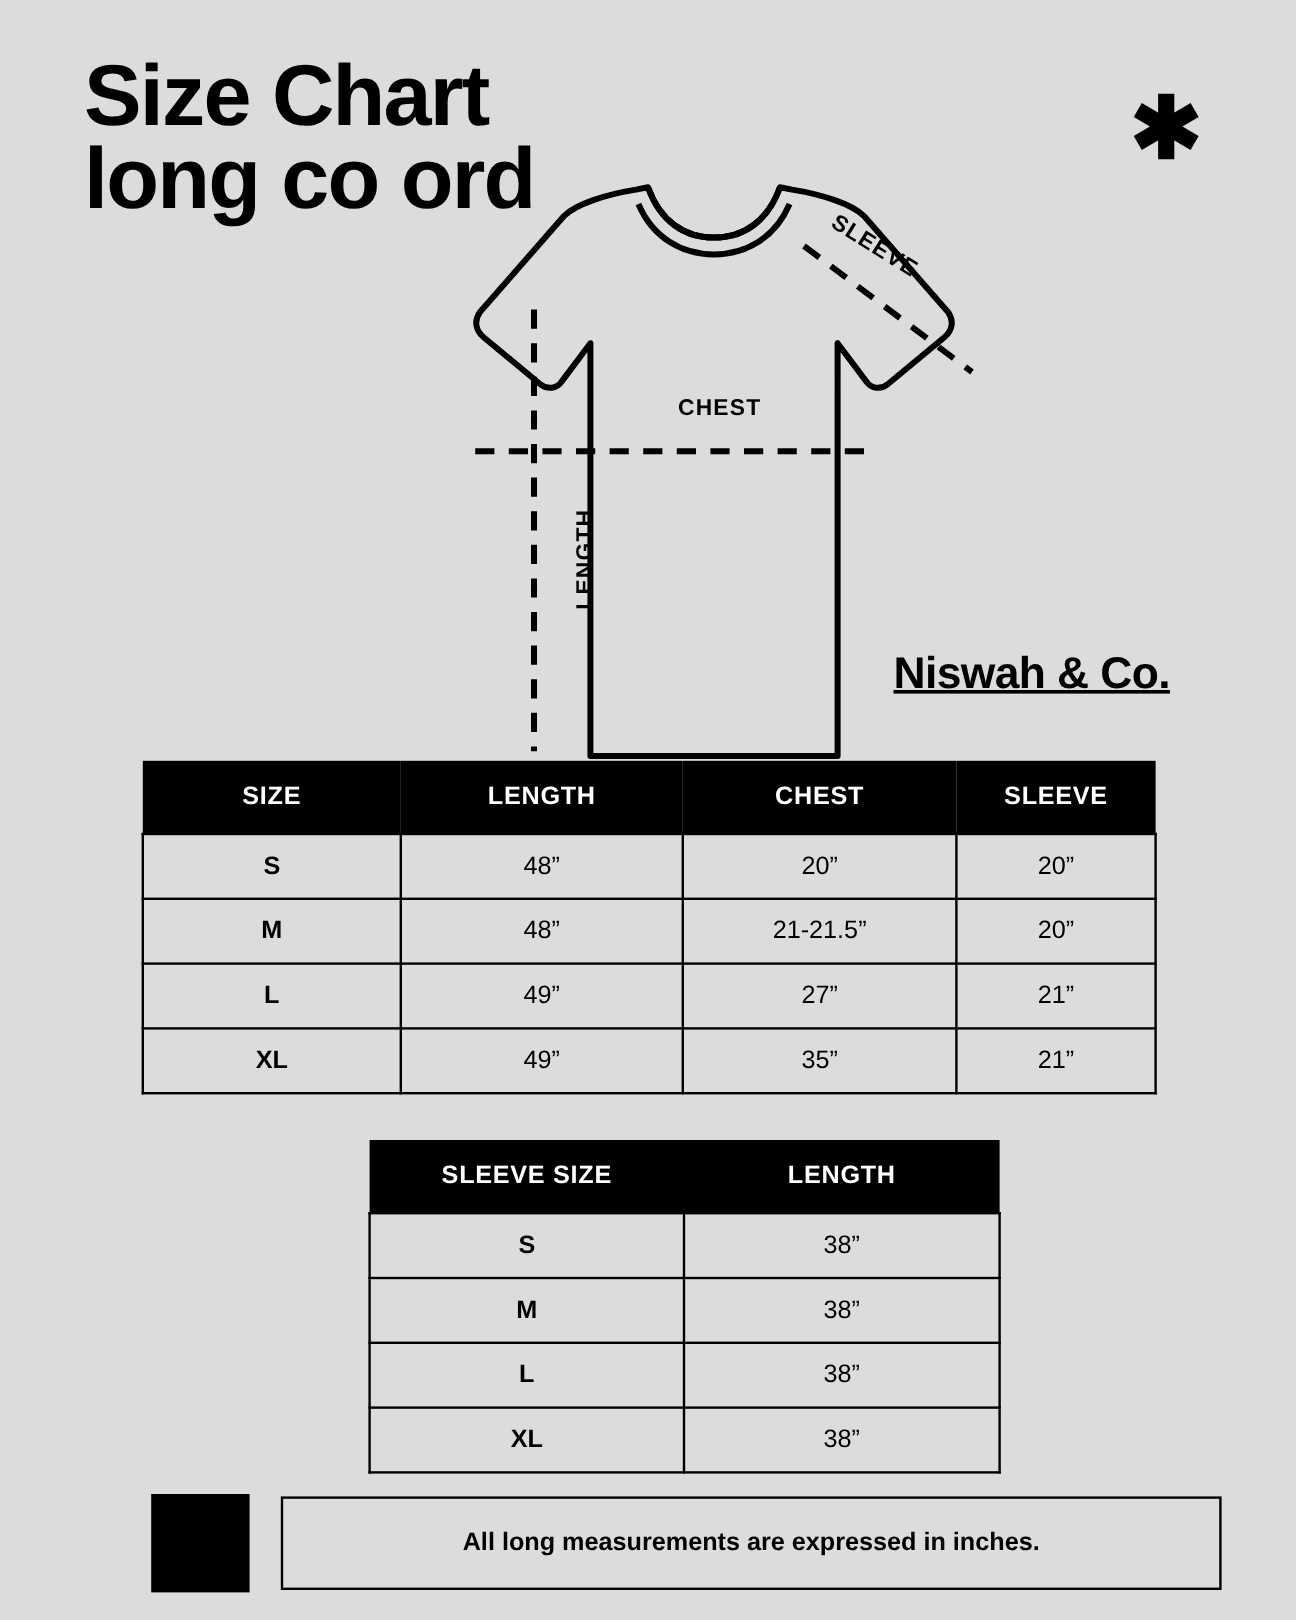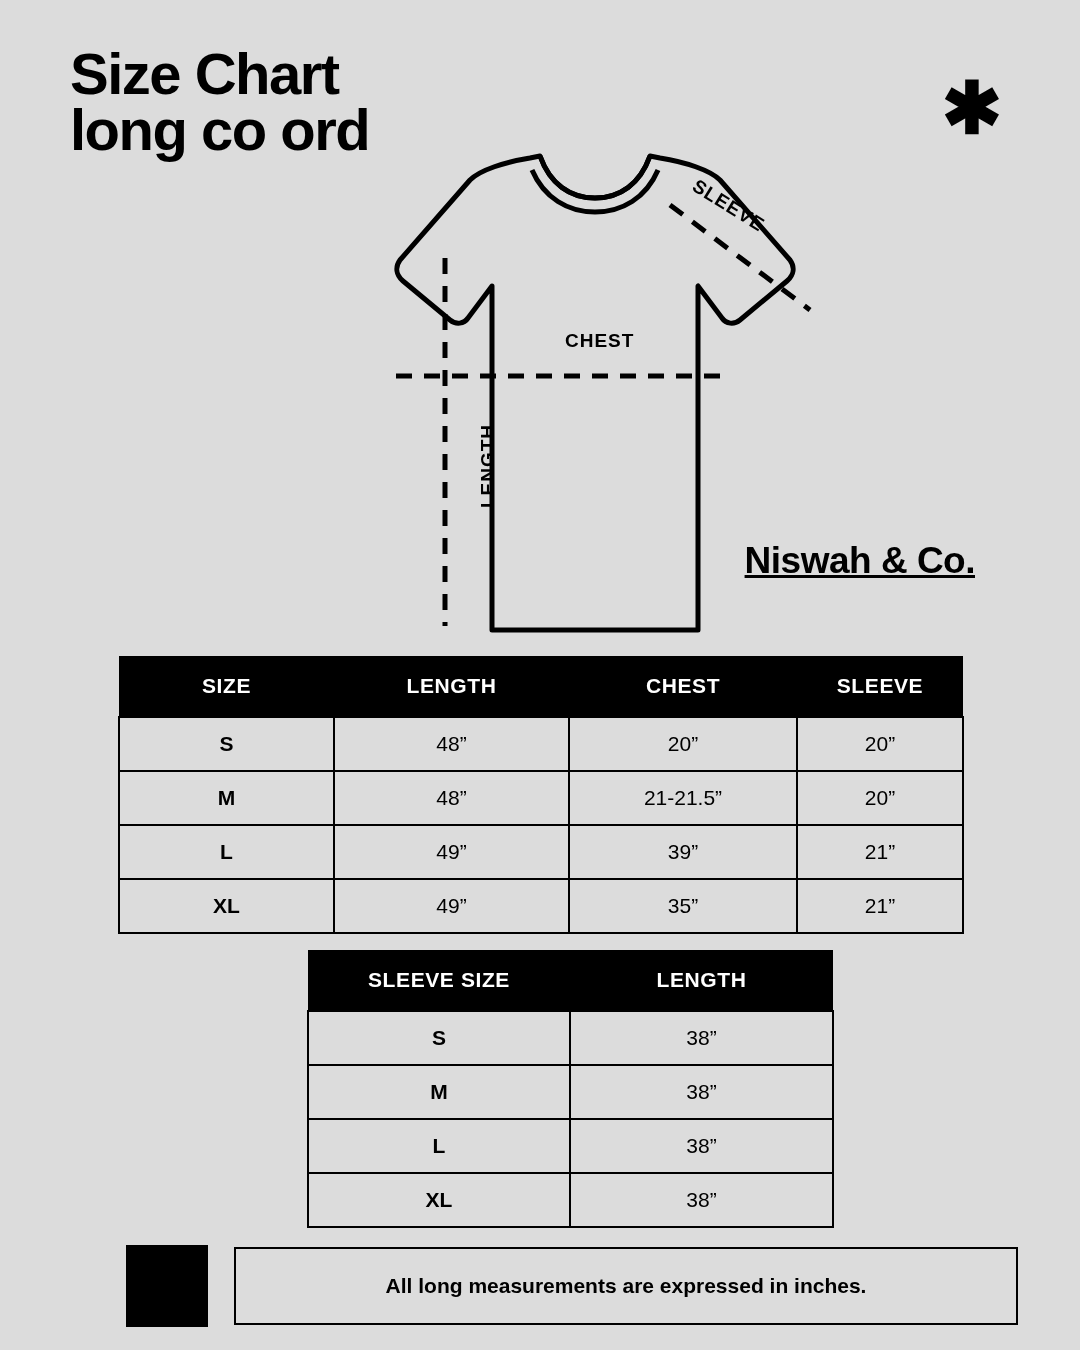--- a/index.html
+++ b/index.html
@@ -14,21 +14,21 @@
     color: #000;
     position: relative;
     overflow: hidden;
   }
 
   
   .title {
     position: absolute;
     left: 70px;
     top: 46px;
-    font-size: 58px;
+    font-size: 72px;
     font-weight: bold;
     line-height: 0.96;
     letter-spacing: -1.5px;
     white-space: pre-line;
   }
 
   
   .asterisk {
     position: absolute;
     right: 78px;
@@ -87,21 +87,21 @@
   }
   table td {
     border: 2px solid #000;
     text-align: center;
     font-size: 21px;
     padding: 14px 0;
     background: transparent;
   }
   table td.size-cell { font-weight: bold; }
 
-  #main-table  { left: 118px; top: 656px; width: 844px; border-radius: 10px; }
+  #main-table  { left: 118px; top: 634px; width: 844px; border-radius: 10px; }
   #main-table colgroup col:nth-child(1) { width: 215px; }
   #main-table colgroup col:nth-child(2) { width: 235px; }
   #main-table colgroup col:nth-child(3) { width: 228px; }
   #main-table colgroup col:nth-child(4) { width: 166px; }
 
   #trouser-table { left: 307px; top: 950px; width: 525px; }
   #trouser-table colgroup col:nth-child(1) { width: 262px; }
   #trouser-table colgroup col:nth-child(2) { width: 263px; }
 
   
@@ -183,21 +183,21 @@
     </tr>
     <tr>
       <td class="size-cell">M</td>
       <td>48”</td>
       <td>21-21.5”</td>
       <td>20”</td>
     </tr>
     <tr>
       <td class="size-cell">L</td>
       <td>49”</td>
-      <td>39”</td>
+      <td>27”</td>
       <td>21”</td>
     </tr>
     <tr>
       <td class="size-cell">XL</td>
       <td>49”</td>
       <td>35”</td>
       <td>21”</td>
     </tr>
   </tbody>
 </table>

